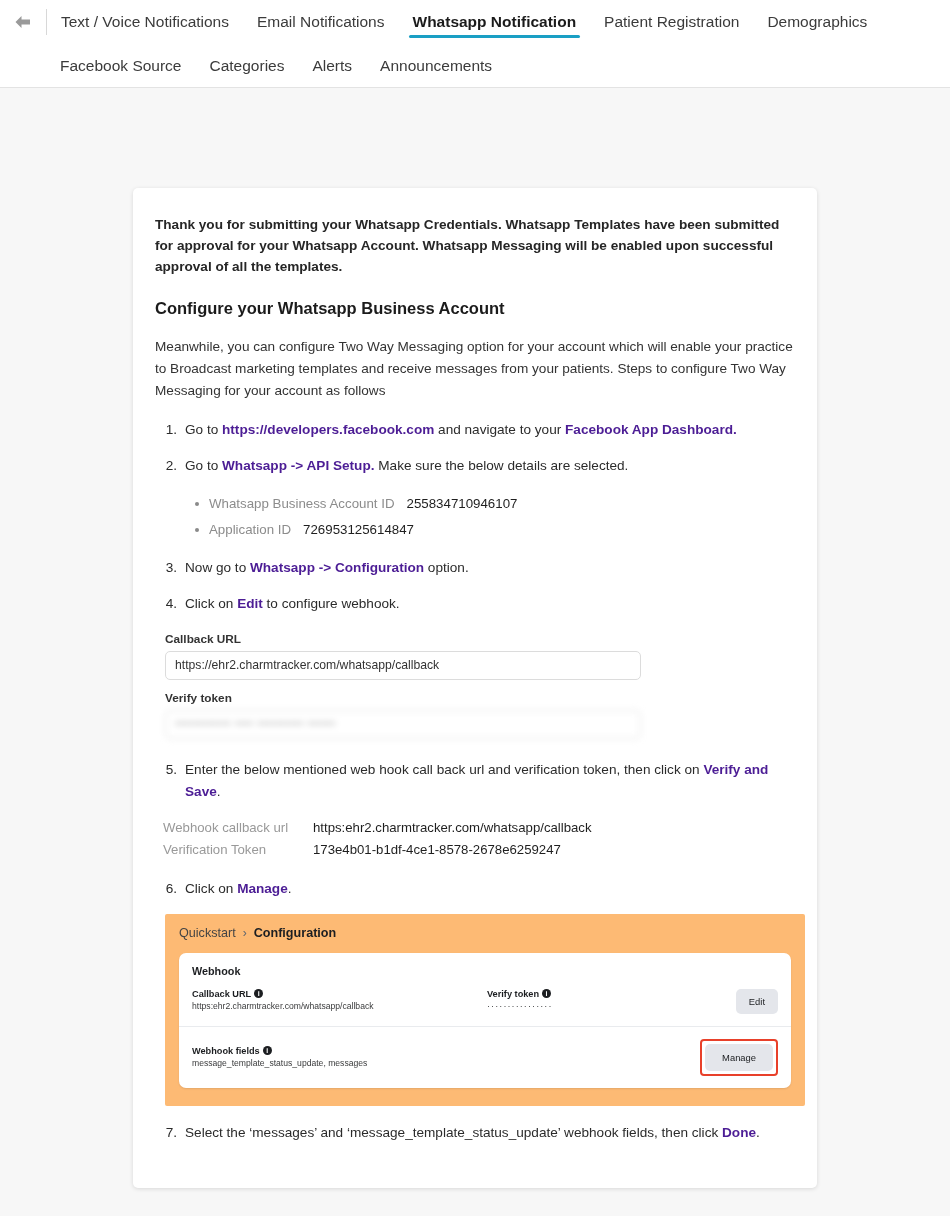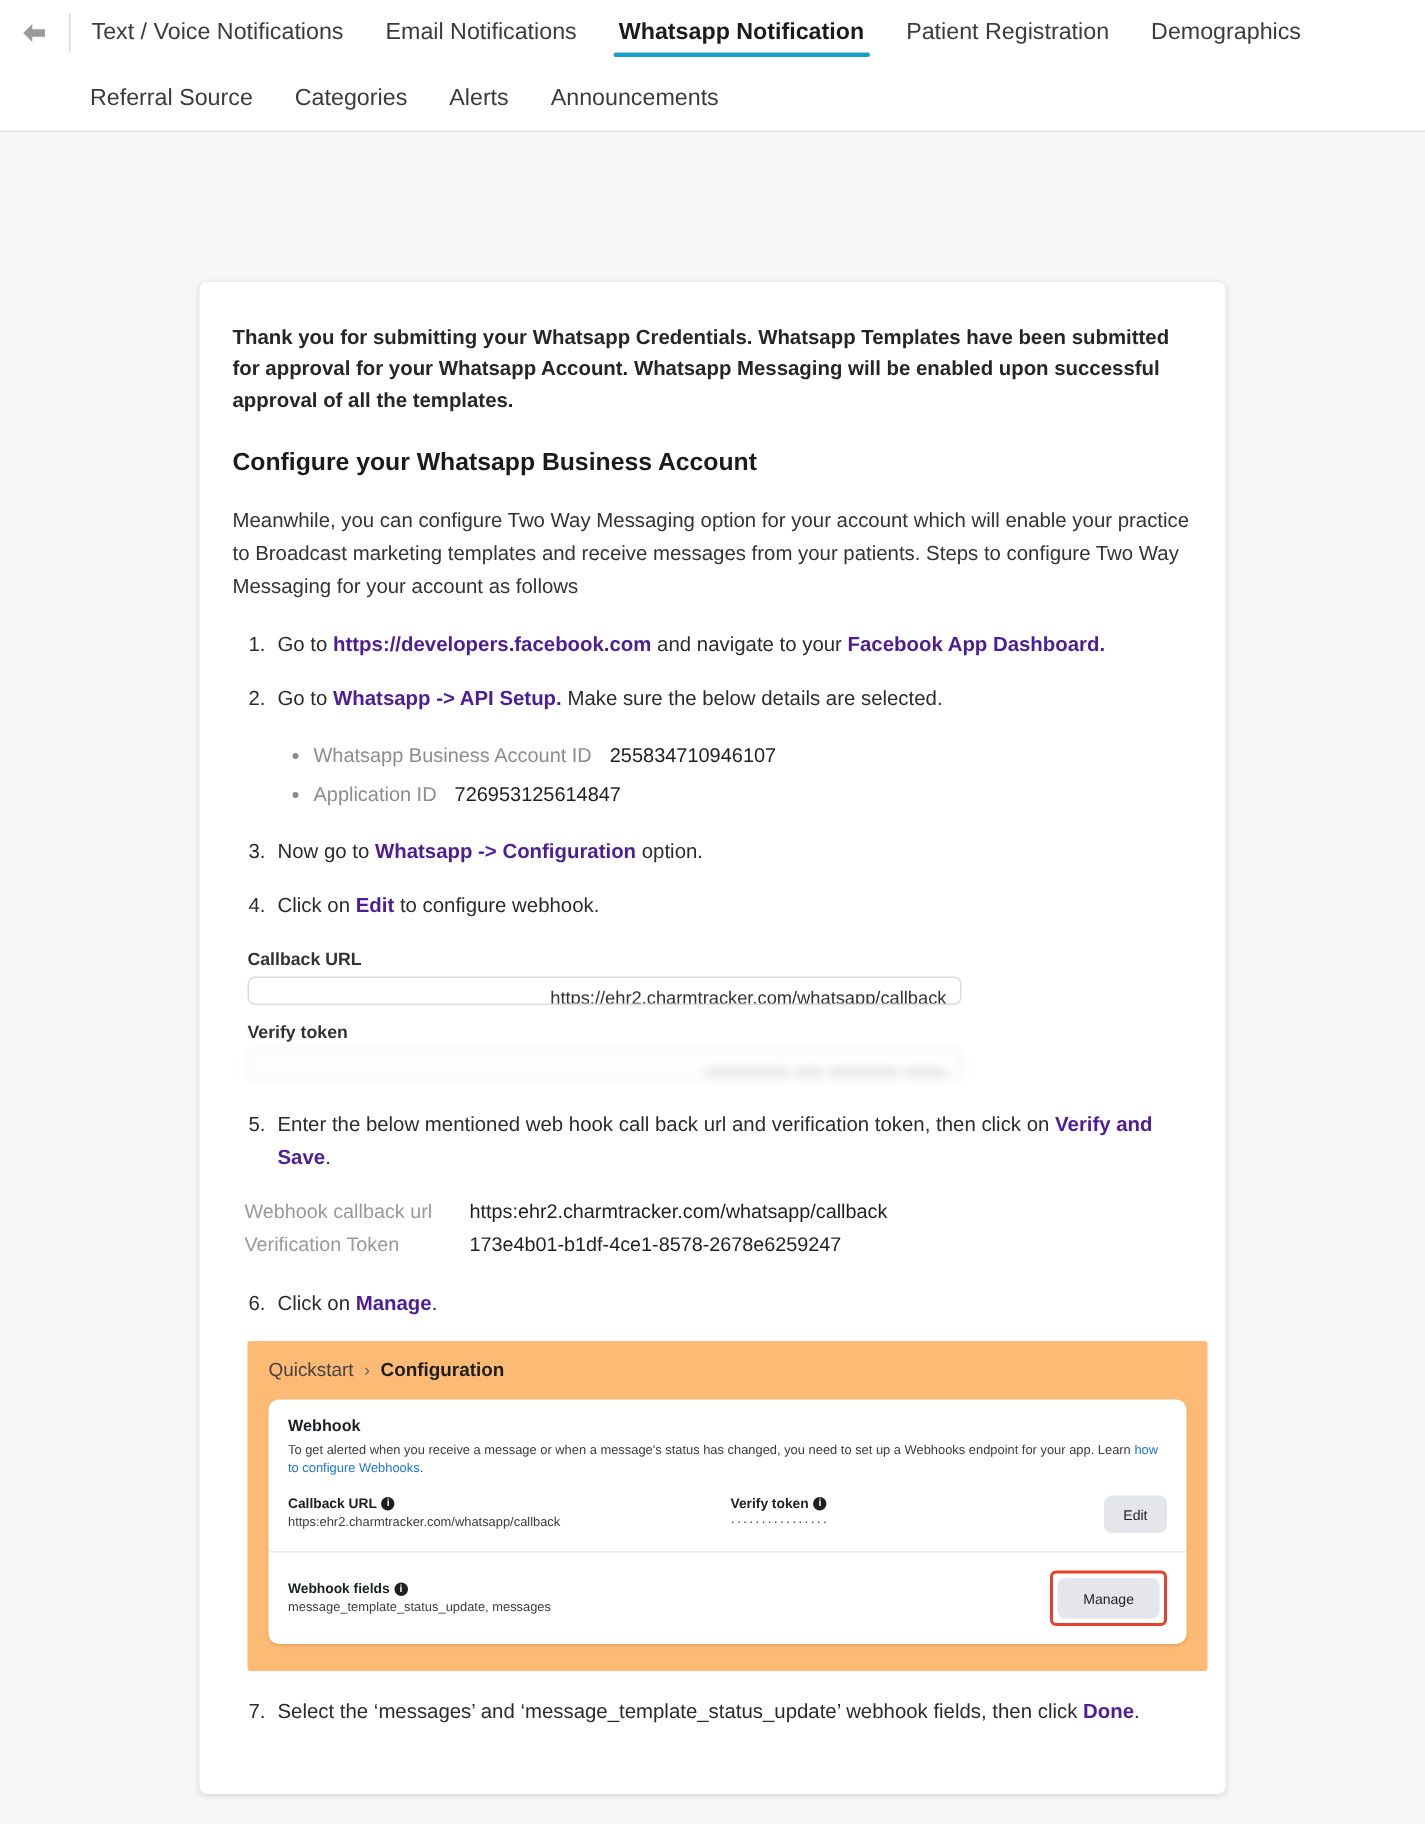--- a/index.html
+++ b/index.html
@@ -166,33 +166,32 @@
     padding: 2px 6px;
   }
   .fld-label {
     font-size: 11.8px;
     font-weight: bold;
     color: #333;
     margin-bottom: 5px;
   }
   .fld-input {
     width: 476px;
-    height: 19px;
+    height: 29px;
     border: 1px solid #dcdcdc;
     border-radius: 5px;
     background: #fff;
     font-size: 12.2px;
     color: #333;
     padding: 0 9px;
     line-height: 27px;
     margin-bottom: 11px;
     font-family: "Liberation Sans", sans-serif;
     overflow: hidden;
     white-space: nowrap;
-    text-align: right;
   }
   .fld-input.blurred {
     color: #b8b8b8;
     filter: blur(3.2px);
     letter-spacing: 0.4px;
   }
 
   
   .kv {
     display: flex;
@@ -292,21 +291,21 @@
     <div class="tabs">
       <div class="tab">Text / Voice Notifications</div>
       <div class="tab">Email Notifications</div>
       <div class="tab active">Whatsapp Notification</div>
       <div class="tab">Patient Registration</div>
       <div class="tab">Demographics</div>
     </div>
   </div>
   <div class="tabrow tabrow2">
     <div class="tabs">
-      <div class="tab">Referral Source</div>
+      <div class="tab">Facebook Source</div>
       <div class="tab">Categories</div>
       <div class="tab">Alerts</div>
       <div class="tab">Announcements</div>
     </div>
   </div>
 </div>
 
 <div class="page">
   <div class="card">
 
@@ -369,23 +368,20 @@
     <div class="fbpanel">
       <div class="crumb">
         <span>Quickstart</span>
         <span class="chev">›</span>
         <b>Configuration</b>
       </div>
 
       <div class="fbcard">
         <div class="fbsec">
           <div class="fb-h">Webhook</div>
-          <div class="fb-desc"><span>To get alerted when you receive a message or when a message's status has changed, you need to set up a Webhooks endpoint for your app. Learn</span>
-            <a class="fb-link" href="#">how to configure Webhooks</a><span>.</span>
-          </div>
           <div class="fbrow" style="margin-top:12px;">
             <div class="fbcol c1">
               <div class="fb-lbl"><span>Callback URL</span><i class="inf">i</i></div>
               <div class="fb-val">https:ehr2.charmtracker.com/whatsapp/callback</div>
             </div>
             <div class="fbcol c2">
               <div class="fb-lbl"><span>Verify token</span><i class="inf">i</i></div>
               <div class="fb-dots">················</div>
             </div>
             <div class="fbcol c3">

